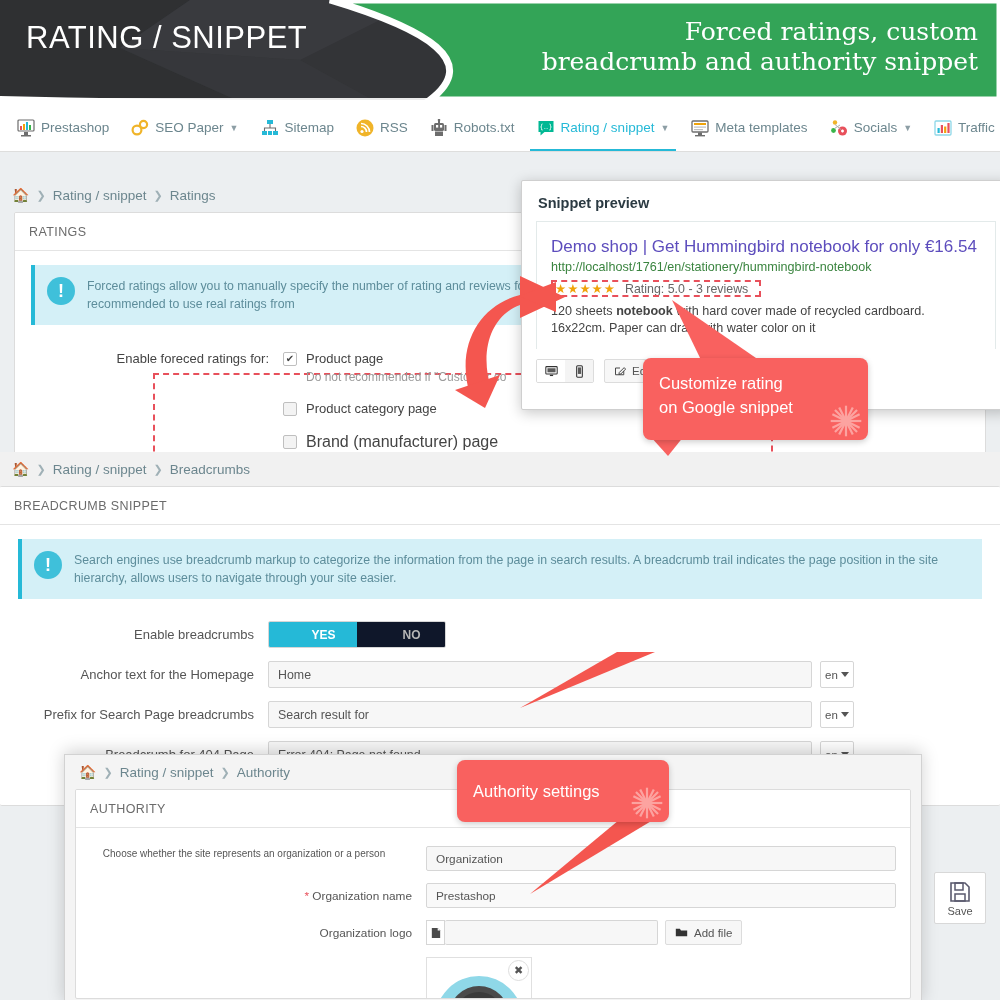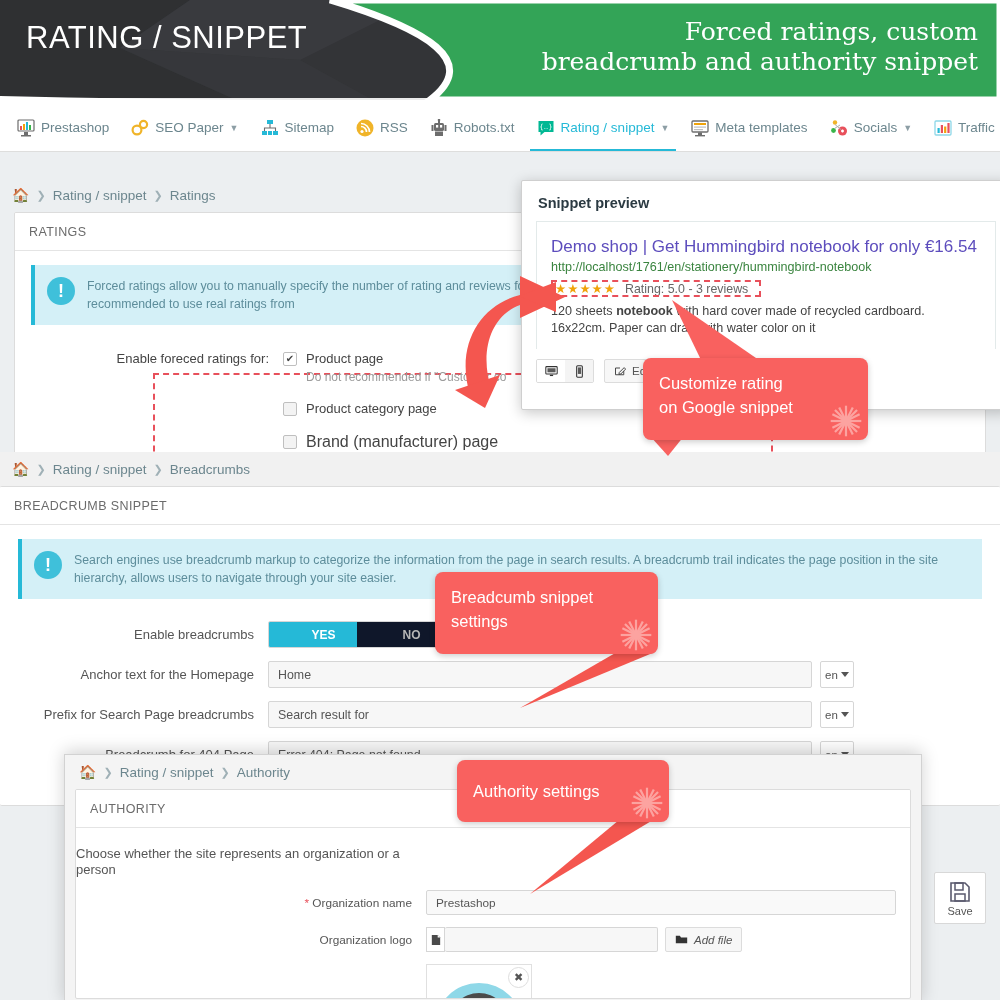--- a/index.html
+++ b/index.html
@@ -433,42 +433,43 @@
       <span class="sep">❯</span>
       <span class="crumb">Authority</span>
     </div>
 
     <div class="card" id="auth-card">
       <div class="card-head">AUTHORITY</div>
 
       <div style="padding:18px 0 0 0;">
 
         <div style="display:flex; align-items:flex-start; margin-bottom:12px;">
-          <div style="width:350px; text-align:left; font-size:13px; color:#555; padding-right:14px; line-height:16px;">Choose whether the site represents an organization or a person</div>
+          <div style="width:350px; text-align:center; font-size:10px; color:#555; padding-right:14px; line-height:16px;">Choose whether the site represents an organization or a person</div>
+          <div class="finput" style="width:470px; height:25px; font-size:11.8px;">Organization</div>
         </div>
 
         <div style="display:flex; align-items:center; margin-bottom:12px;">
           <div style="width:350px; text-align:right; font-size:11.8px; color:#555; padding-right:14px;">
             <span style="color:#e8505b;">*</span>
             <span>Organization name</span>
           </div>
           <div class="finput" style="width:470px; height:25px; font-size:11.8px; background:#f9f9f9;">Prestashop</div>
         </div>
 
         <div style="display:flex; align-items:center;">
           <div style="width:350px; text-align:right; font-size:11.8px; color:#555; padding-right:14px;">Organization logo</div>
           <div style="display:flex; align-items:center;">
             <div style="width:19px;height:25px;border:1px solid #d6d6d6;background:#fff;display:flex;align-items:center;justify-content:center;">
               <svg width="10" height="12" viewBox="0 0 12 14">
                   <path d="M1 1h7l3 3v9H1z" fill="#4a4a4a"></path>
                   <path d="M8 1v3h3" fill="#fff"></path>
                 </svg>
             </div>
             <div class="finput" style="width:213px; height:25px; border-left:none;"></div>
-            <div class="btn-lite" style="height:25px; margin-left:7px;font-style:italic;">
+            <div class="btn-lite" style="height:25px; margin-left:7px;">
               <svg width="13" height="11" viewBox="0 0 16 13">
                   <path d="M1 2h5l1.4 2H15v7H1z" fill="#333"></path>
                 </svg>
               <span>Add file</span>
             </div>
           </div>
         </div>
 
         <div style="display:flex; margin-top:12px;">
           <div style="width:350px;"></div>
@@ -527,36 +528,20 @@
       </g>
     </svg>
   </div>
   <svg style="position:absolute; left:660px; top:300px; z-index:39;" width="120" height="64" viewBox="0 0 120 64">
     <polygon points="42,62 12,0 96,58" fill="#f9615f"></polygon>
   </svg>
   <svg style="position:absolute; left:640px; top:436px; z-index:39;" width="80" height="22" viewBox="0 0 80 22">
     <polygon points="10,0 44,0 28,20" fill="#f9615f"></polygon>
   </svg>
 
-  <div class="callout" style="left:435px; top:572px; width:223px; height:82px;">
-    <div>Breadcumb snippet</div>
-    <div>settings</div>
-    <svg class="burst" viewBox="0 0 40 40">
-      <g stroke="#ffd9d6" stroke-width="2.6">
-        <line x1="20" y1="2" x2="20" y2="38"></line>
-          <line x1="2" y1="20" x2="38" y2="20"></line>
-        <line x1="7" y1="7" x2="33" y2="33"></line>
-          <line x1="33" y1="7" x2="7" y2="33"></line>
-        <line x1="12" y1="4" x2="28" y2="36"></line>
-          <line x1="28" y1="4" x2="12" y2="36"></line>
-        <line x1="4" y1="12" x2="36" y2="28"></line>
-          <line x1="4" y1="28" x2="36" y2="12"></line>
-      </g>
-    </svg>
-  </div>
   <svg style="position:absolute; left:505px; top:650px; z-index:39;" width="160" height="62" viewBox="0 0 160 62">
     <polygon points="150,2 15,58 112,2" fill="#f4564f"></polygon>
   </svg>
 
   <div class="callout" style="left:457px; top:760px; width:212px; height:62px; display:flex; align-items:center;">
     <div>Authority settings</div>
     <svg class="burst" viewBox="0 0 40 40">
       <g stroke="#ffd9d6" stroke-width="2.6">
         <line x1="20" y1="2" x2="20" y2="38"></line>
           <line x1="2" y1="20" x2="38" y2="20"></line>

